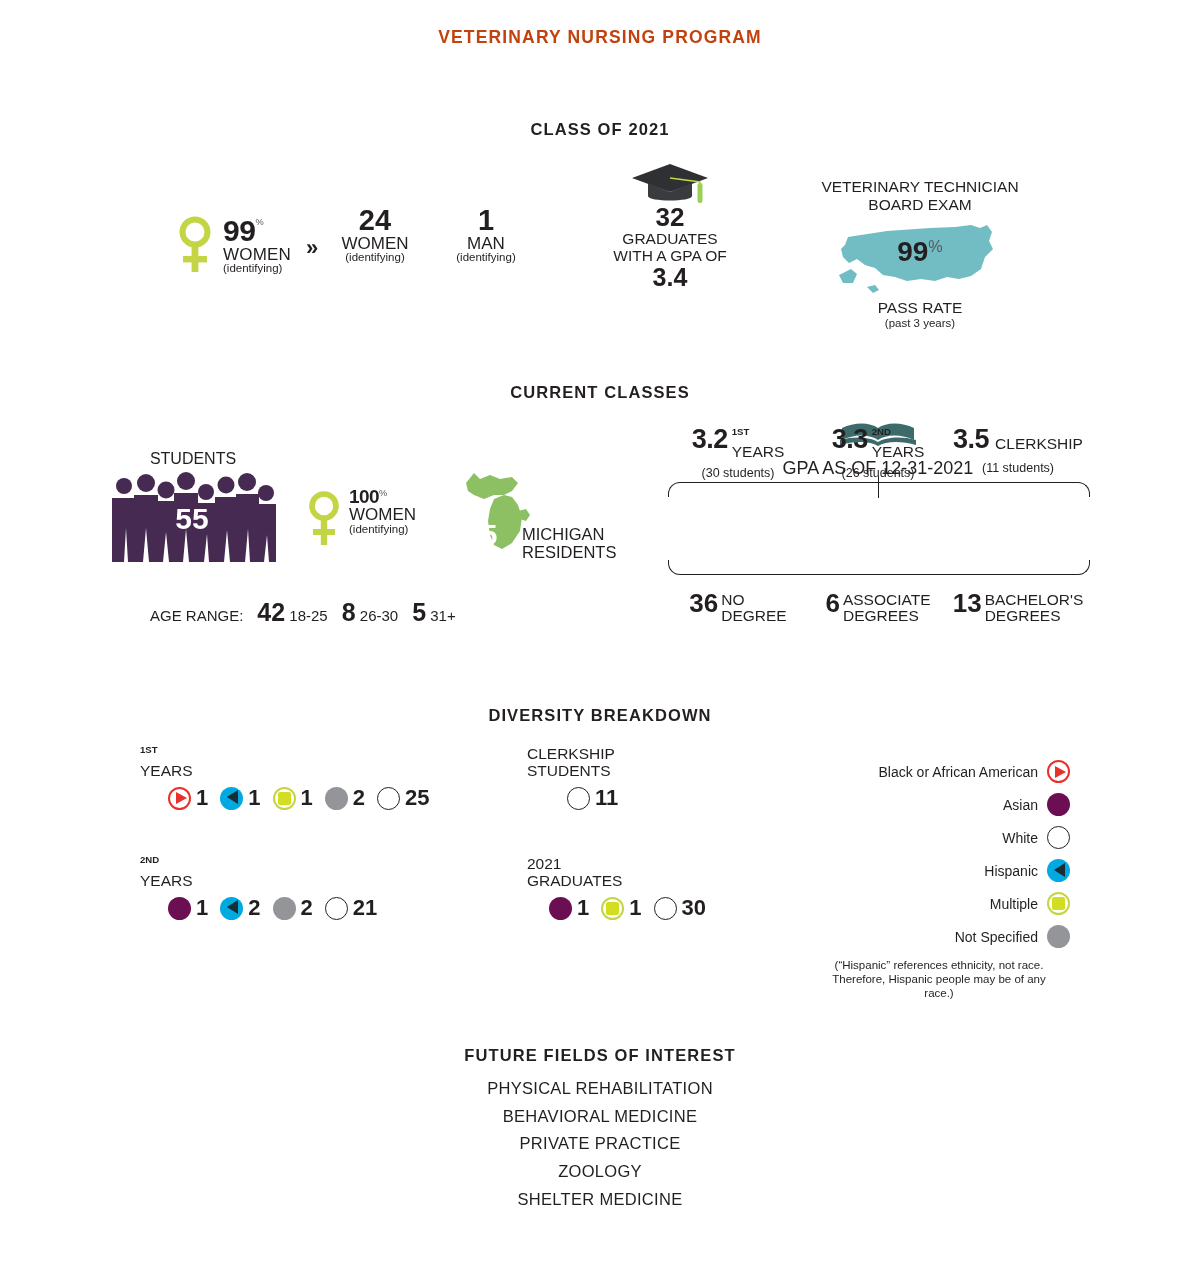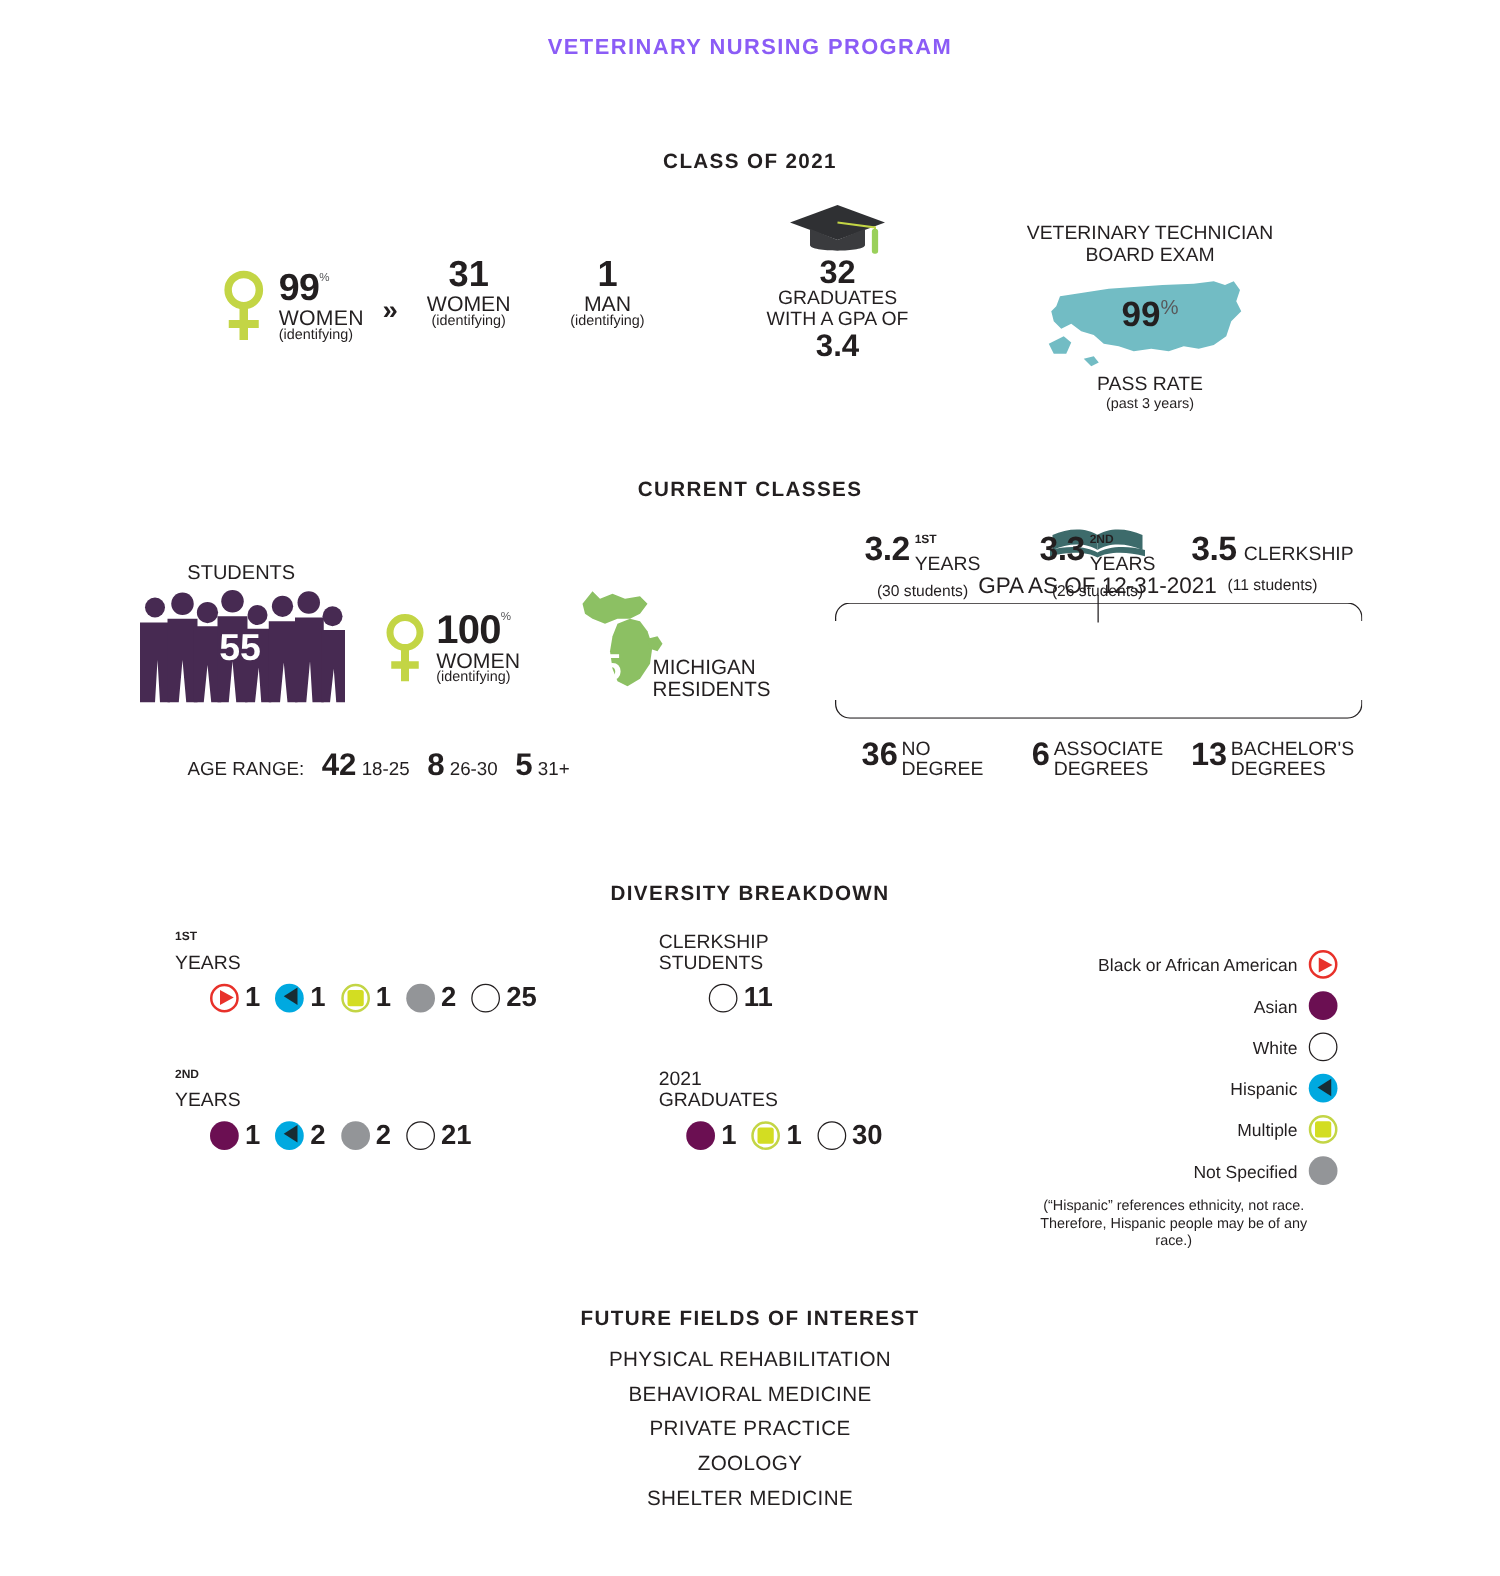--- a/index.html
+++ b/index.html
@@ -6,21 +6,21 @@
   body{
     width:1200px;height:1261px;background:#ffffff;
     font-family:"Liberation Sans", sans-serif;
     color:#231f20;
     position:relative;overflow:hidden;
   }
 
   
   .main-title{
     position:absolute;top:27px;left:0;width:1200px;text-align:center;
-    font-size:17.5px;font-weight:bold;letter-spacing:1.15px;color:#8b5cf6;
+    font-size:17.5px;font-weight:bold;letter-spacing:1.15px;color:#c2410c;
   }
   .sec-title{
     position:absolute;width:1200px;left:0;text-align:center;
     font-size:16.5px;font-weight:bold;letter-spacing:1.1px;color:#231f20;
   }
   #sec-class{top:120px;}
   #sec-current{top:383px;}
   #sec-diversity{top:706px;}
   #sec-future{top:1046px;}
   .sup{font-size:.62em;vertical-align:super;font-weight:bold;}
@@ -66,21 +66,21 @@
   #current-row{position:absolute;top:420px;left:0;width:1200px;height:210px;}
 
   #students-block{position:absolute;left:108px;top:30px;width:170px;text-align:center;}
   #students-block .cap{font-size:16px;margin-bottom:2px;}
   #students-block .silwrap{position:relative;width:168px;height:92px;}
   #students-block .silnum{position:absolute;left:0;top:32px;width:168px;text-align:center;font-size:30px;font-weight:bold;color:#fff;}
 
   #women100{position:absolute;left:305px;top:67px;width:135px;}
   #women100 .venus{position:absolute;left:0;top:4px;}
   #women100 .txt{position:absolute;left:44px;top:0;width:120px;text-align:left;line-height:1.02;}
-  #women100 .n{font-size:32px;font-weight:bold;letter-spacing:-.6px;}
+  #women100 .n{font-size:19px;font-weight:bold;letter-spacing:-.6px;}
   #women100 .w{font-size:17px;}
   #women100 .id{font-size:11.5px;}
 
   #michigan{position:absolute;left:460px;top:45px;width:190px;}
   #michigan .miwrap{position:absolute;left:0;top:0;width:80px;height:95px;}
   #michigan .minum{position:absolute;left:4px;top:53px;font-size:30px;font-weight:bold;color:#fff;}
   #michigan .txt{position:absolute;left:62px;top:60px;width:120px;font-size:16.5px;line-height:1.12;}
 
   #agerange{position:absolute;left:150px;top:178px;width:440px;font-size:15px;}
   #agerange .n{font-size:25px;font-weight:bold;}
@@ -166,21 +166,21 @@
     <div class="txt">
       <div><span class="n">99</span><span class="pct">%</span></div>
       <div class="w">WOMEN</div>
       <div class="id">(identifying)</div>
     </div>
   </div>
 
   <div class="chev">»</div>
 
   <div id="stat-31">
-    <div class="n">31</div>
+    <div class="n">24</div>
     <div class="w">WOMEN</div>
     <div class="id">(identifying)</div>
   </div>
 
   <div id="stat-1">
     <div class="n">1</div>
     <div class="w">MAN</div>
     <div class="id">(identifying)</div>
   </div>
 

